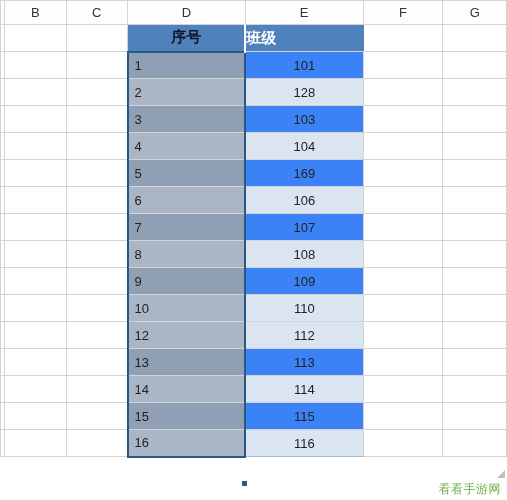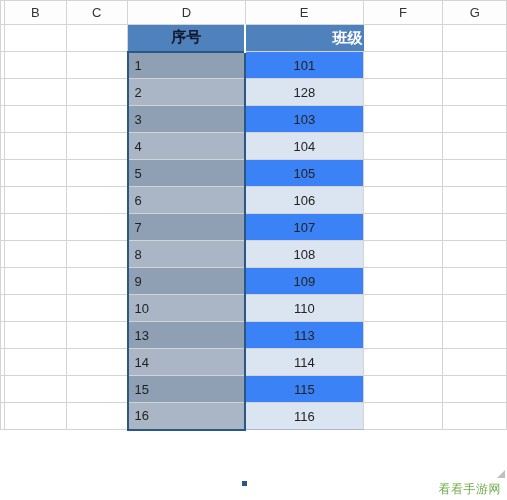--- a/index.html
+++ b/index.html
@@ -44,21 +44,21 @@
     color: #0f172a;
     font-weight: bold;
     text-align: center;
     font-size: 15px;
     border: 1px solid #4f81bd !important;
   }
   .hdr-e {
     background: #4f81bd !important;
     color: #fff;
     font-weight: bold;
-    text-align: right;
+    text-align: left;
     font-size: 15px;
     border-left: 2px solid #fff !important;
     border-top: 1px solid #4f81bd !important;
     border-right: 1px solid #4f81bd !important;
   }
 
   .cell-d {
     text-align: left;
     padding-left: 6px !important;
     color: #222;
@@ -177,21 +177,21 @@
         <td class="cell-d sel-shade-light sel-left sel-right">4</td>
         <td class="cell-e band-light-e">104</td>
         <td></td>
         <td></td>
       </tr>
       <tr>
         <td></td>
         <td></td>
         <td></td>
         <td class="cell-d sel-shade-dark sel-left sel-right">5</td>
-        <td class="cell-e band-dark-e">105</td>
+        <td class="cell-e band-dark-e">169</td>
         <td></td>
         <td></td>
       </tr>
       <tr>
         <td></td>
         <td></td>
         <td></td>
         <td class="cell-d sel-shade-light sel-left sel-right">6</td>
         <td class="cell-e band-light-e">106</td>
         <td></td>
@@ -223,20 +223,29 @@
         <td class="cell-e band-dark-e">109</td>
         <td></td>
         <td></td>
       </tr>
       <tr>
         <td></td>
         <td></td>
         <td></td>
         <td class="cell-d sel-shade-light sel-left sel-right">10</td>
         <td class="cell-e band-light-e">110</td>
+        <td></td>
+        <td></td>
+      </tr>
+      <tr>
+        <td></td>
+        <td></td>
+        <td></td>
+        <td class="cell-d sel-shade-light sel-left sel-right">12</td>
+        <td class="cell-e band-light-e">112</td>
         <td></td>
         <td></td>
       </tr>
       <tr>
         <td></td>
         <td></td>
         <td></td>
         <td class="cell-d sel-shade-dark sel-left sel-right">13</td>
         <td class="cell-e band-dark-e">113</td>
         <td></td>

